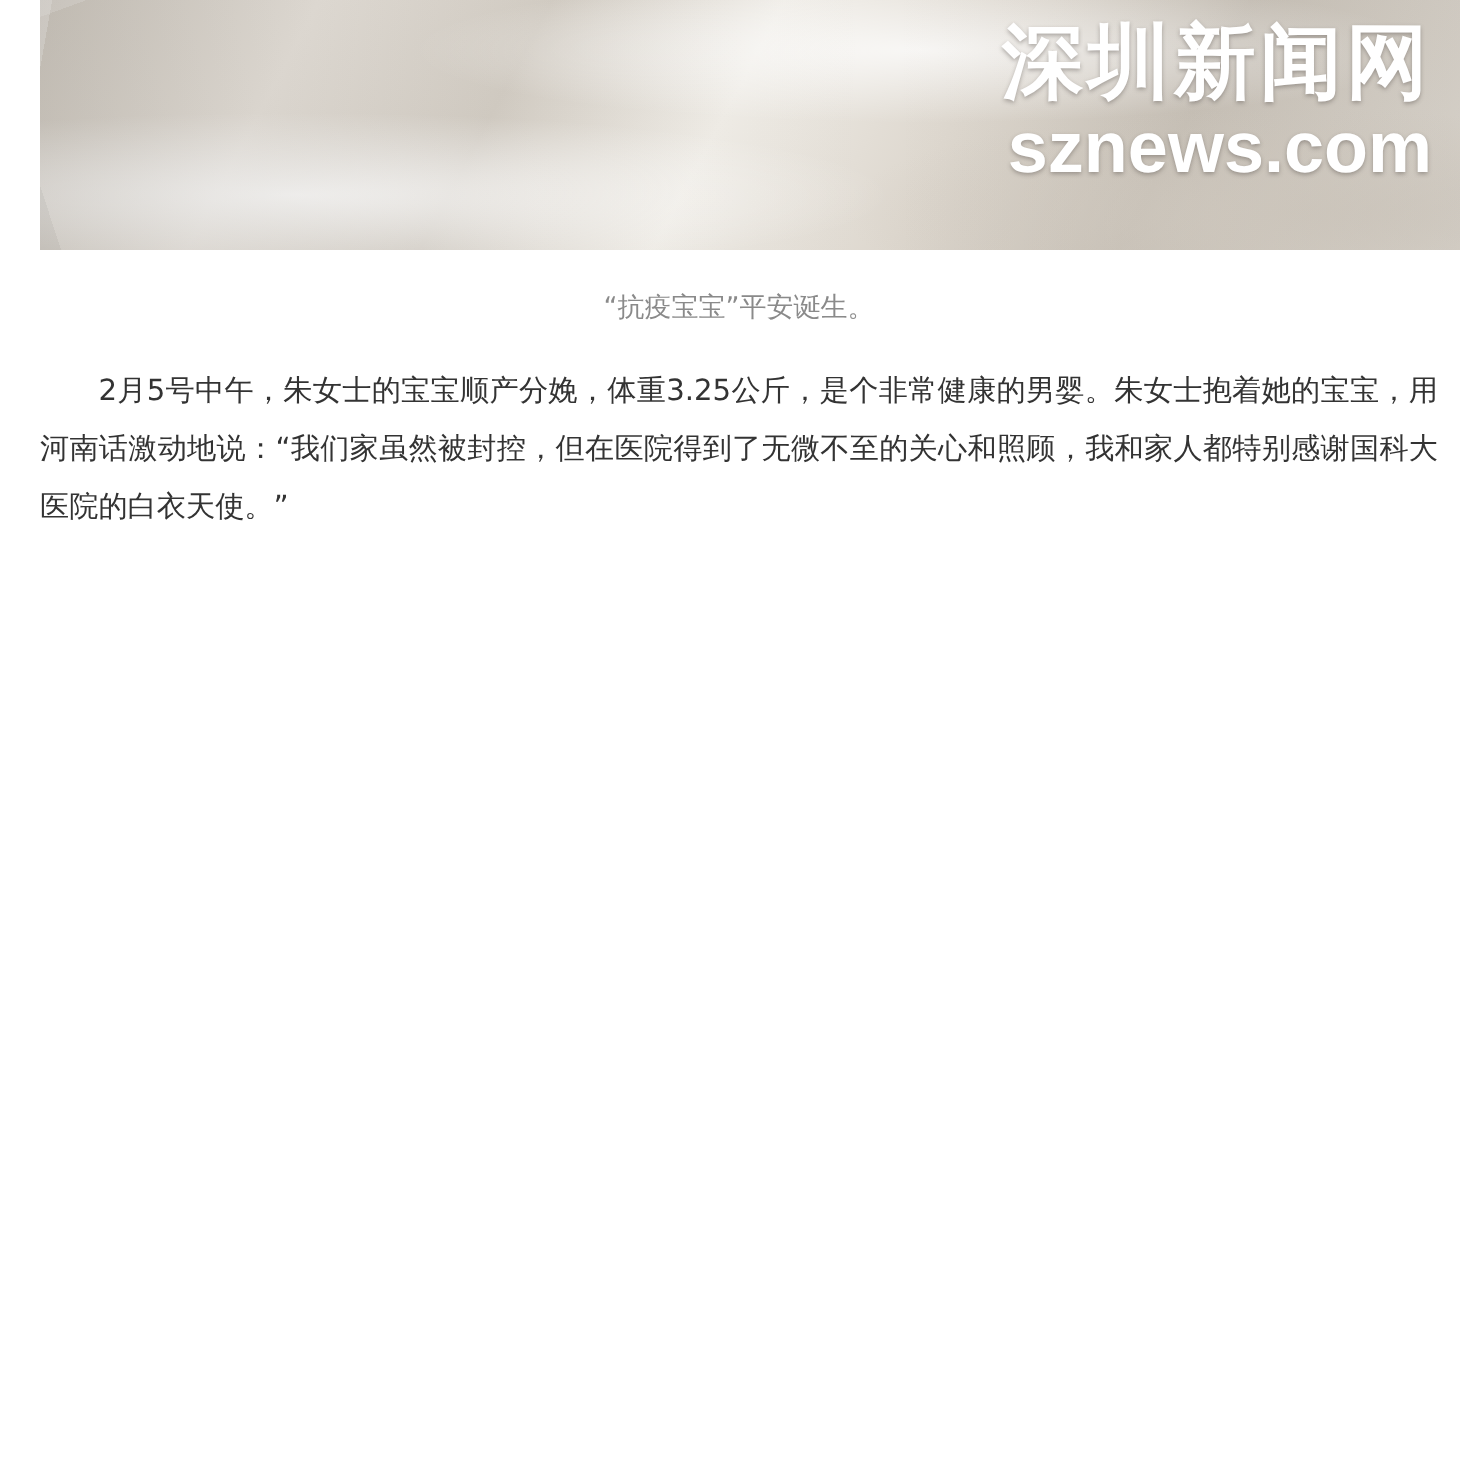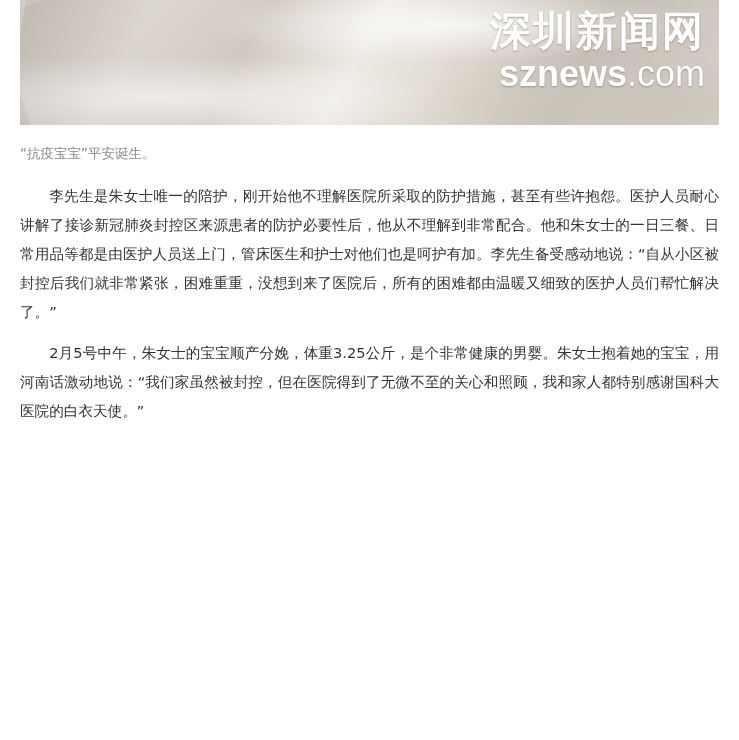--- a/index.html
+++ b/index.html
@@ -26,20 +26,21 @@
     width: 699px;
   }
 
   
   .hero {
     position: relative;
     width: 699px;
     height: 125px;
     overflow: hidden;
     background: #d9d4cd;
+    padding-left: 11px;
   }
   .hero-photo {
     position: absolute;
     inset: 0;
     background:
       radial-gradient(ellipse 70% 55% at 18% 78%, rgba(255,255,255,0.85) 0%, rgba(255,255,255,0) 60%),
       radial-gradient(ellipse 55% 45% at 62% 20%, rgba(255,255,255,0.75) 0%, rgba(255,255,255,0) 65%),
       radial-gradient(ellipse 45% 60% at 88% 85%, rgba(210,203,193,0.9) 0%, rgba(210,203,193,0) 70%),
       linear-gradient(118deg, #cfc9c0 0%, #e6e1da 18%, #d2ccc3 33%, #efece6 48%, #ddd7ce 63%, #c9c2b8 78%, #e2ddd5 100%);
   }
@@ -75,25 +76,26 @@
     font-family: "DejaVu Sans", sans-serif;
   }
   .wm-en {
     font-size: 36px;
     font-weight: bold;
     letter-spacing: 0px;
     margin-top: 2px;
     font-family: "Liberation Sans", sans-serif;
   }
   .wm-en .dotcom {
-    font-weight: normal;
+    font-weight: bold;
   }
 
   
   .caption {
+    text-align: center;
     color: #8a8a8a;
     font-size: 13.5px;
     margin-top: 20px;
     font-family: "DejaVu Sans", sans-serif;
   }
 
   
   .body-text {
     margin-top: 18px;
     color: #333333;
@@ -128,19 +130,18 @@
       <div class="hero-shade"></div>
       <div class="watermark">
         <div class="wm-cn">深圳新闻网</div>
         <div class="wm-en"><span>sznews</span><span class="dotcom">.com</span></div>
       </div>
     </div>
 
     <div class="caption">“抗疫宝宝”平安诞生。</div>
 
     <div class="body-text">
-      <p>李先生是朱女士唯一的陪护，刚开始他不理解医院所采取的防护措施，甚至有些许抱怨。医护人员耐心讲解了接诊新冠肺炎封控区来源患者的防护必要性后，他从不理解到非常配合。他和朱女士的一日三餐、日常用品等都是由医护人员送上门，管床医生和护士对他们也是呵护有加。李先生备受感动地说：“自从小区被封控后我们就非常紧张，困难重重，没想到来了医院后，所有的困难都由温暖又细致的医护人员们帮忙解决了。”</p>
       <p>2月5号中午，朱女士的宝宝顺产分娩，体重3.25公斤，是个非常健康的男婴。朱女士抱着她的宝宝，用河南话激动地说：“我们家虽然被封控，但在医院得到了无微不至的关心和照顾，我和家人都特别感谢国科大医院的白衣天使。”</p>
 
     </div>
 
   </div>
 </div>
 
 </body></html>

